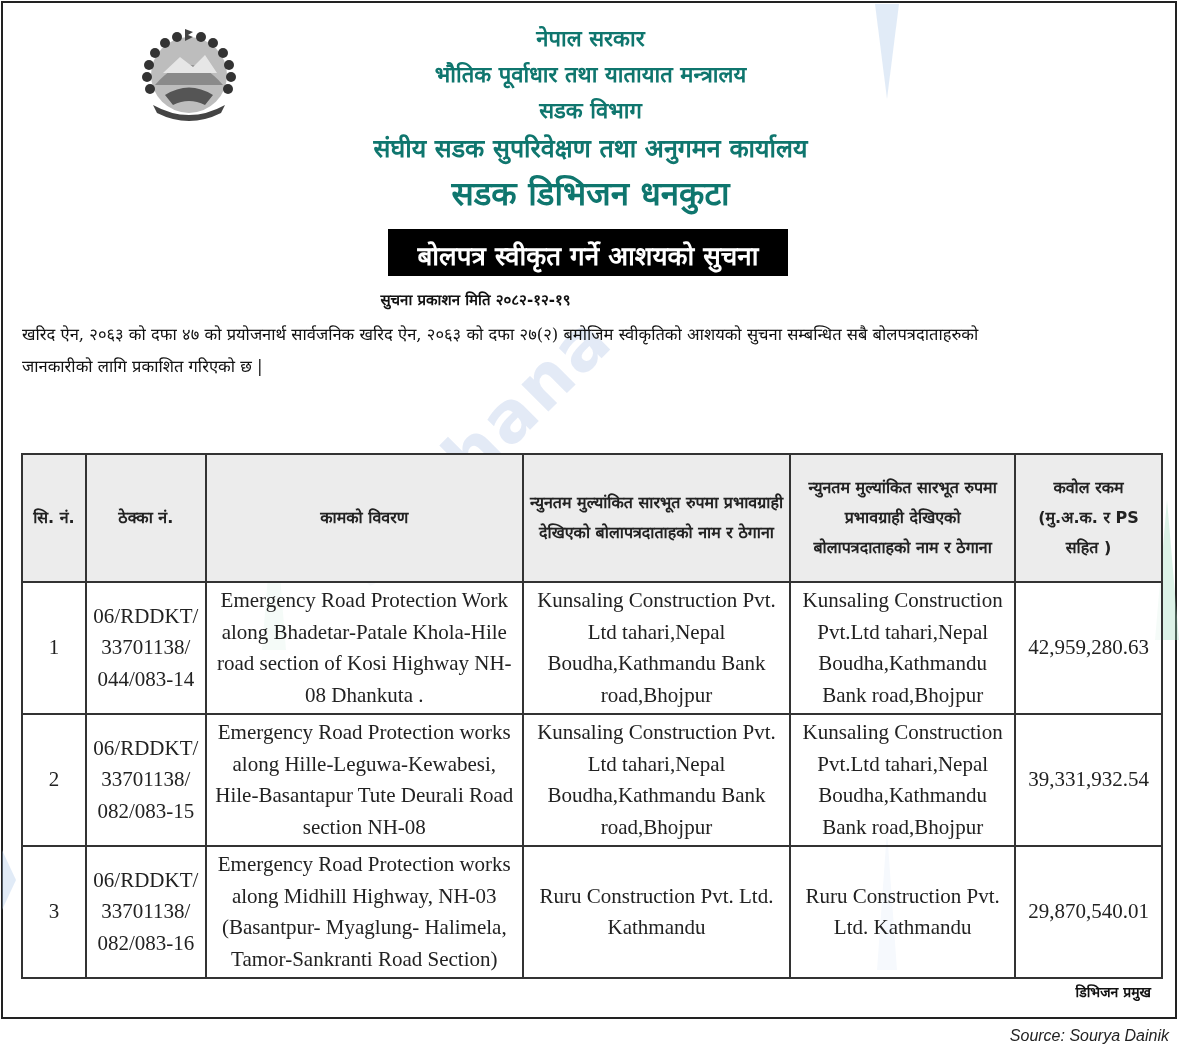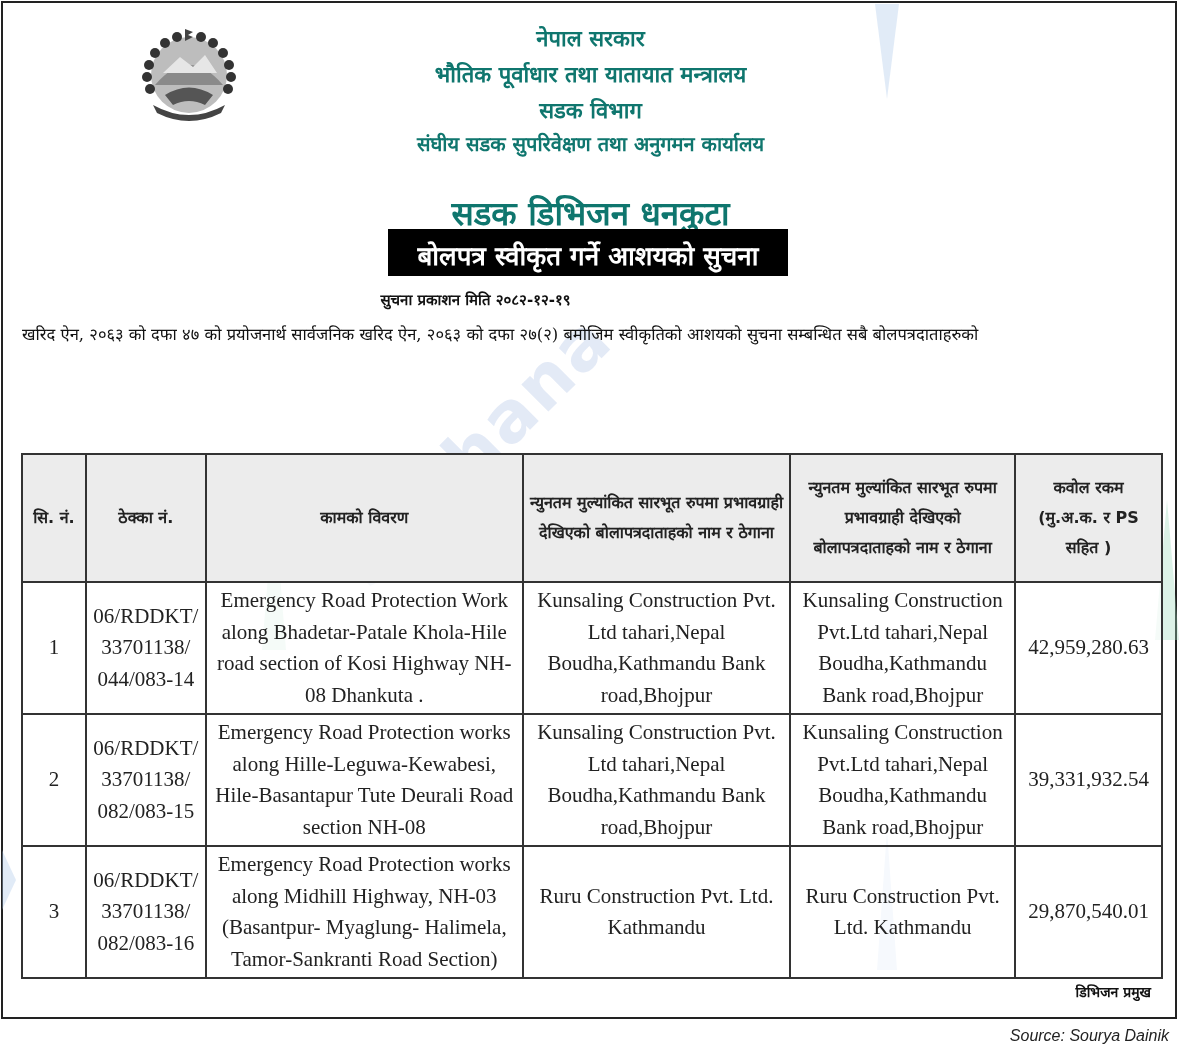--- a/index.html
+++ b/index.html
@@ -14,22 +14,22 @@
              color: #c9d6ee; opacity: 0.5; letter-spacing: 2px; }
   .wm-sub { position: absolute; left: 350px; top: 480px; transform: rotate(-45deg);
             font-family: "DejaVu Sans", sans-serif; font-size: 16px; color: #bbb; opacity: 0.6; }
 
   .emblem { position: absolute; left: 135px; top: 25px; width: 108px; height: 100px; }
   .h-line { position: absolute; left: 0; width: 1181px; text-align: center;
             font-family: "DejaVu Sans", sans-serif; font-weight: bold; color: #0f766e; }
   .h1 { top: 22px; font-size: 22px; }
   .h2 { top: 58px; font-size: 22px; }
   .h3 { top: 94px; font-size: 22px; }
-  .h4 { top: 130px; font-size: 20px; }
-  .h5 { top: 170px; font-size: 33px; margin-top: 20px; }
+  .h4 { top: 130px; font-size: 25px; }
+  .h5 { top: 170px; font-size: 33px; }
   .notice-title { position: absolute; left: 388px; top: 229px; width: 400px; height: 47px;
                   background: #000; color: #fff; font-family: "DejaVu Sans", sans-serif;
                   font-weight: bold; font-size: 26px; text-align: center; line-height: 54px; }
   .pub-date { position: absolute; left: 0; top: 289px; width: 951px; text-align: center;
               font-family: "DejaVu Sans", sans-serif; font-weight: bold; font-size: 15px; }
 
   .body-text { position: absolute; left: 22px; top: 319px; width: 1140px;
                font-family: "DejaVu Serif", serif; font-size: 16.5px; line-height: 32px; color: #111; }
   .body-text div { white-space: nowrap; }
 
@@ -91,20 +91,21 @@
 <div class="h-line h2">भौतिक पूर्वाधार तथा यातायात मन्त्रालय</div>
 <div class="h-line h3">सडक विभाग</div>
 <div class="h-line h4">संघीय सडक सुपरिवेक्षण तथा अनुगमन कार्यालय</div>
 <div class="h-line h5">सडक डिभिजन धनकुटा</div>
 
 <div class="notice-title">बोलपत्र स्वीकृत गर्ने आशयको सुचना</div>
 <div class="pub-date">सुचना प्रकाशन मिति २०८२-१२-१९</div>
 
 <div class="body-text">
   <div>खरिद ऐन, २०६३ को दफा ४७ को प्रयोजनार्थ सार्वजनिक खरिद ऐन, २०६३ को दफा २७(२) बमोजिम स्वीकृतिको आशयको सुचना सम्बन्धित सबै बोलपत्रदाताहरुको</div>
+  <div>जानकारीको लागि प्रकाशित गरिएको छ |</div>
 </div>
 
 <table class="bids">
   <colgroup>
     <col style="width:64px">
       <col style="width:120px">
       <col style="width:318px">
     <col style="width:268px">
       <col style="width:225px">
       <col style="width:147px">

